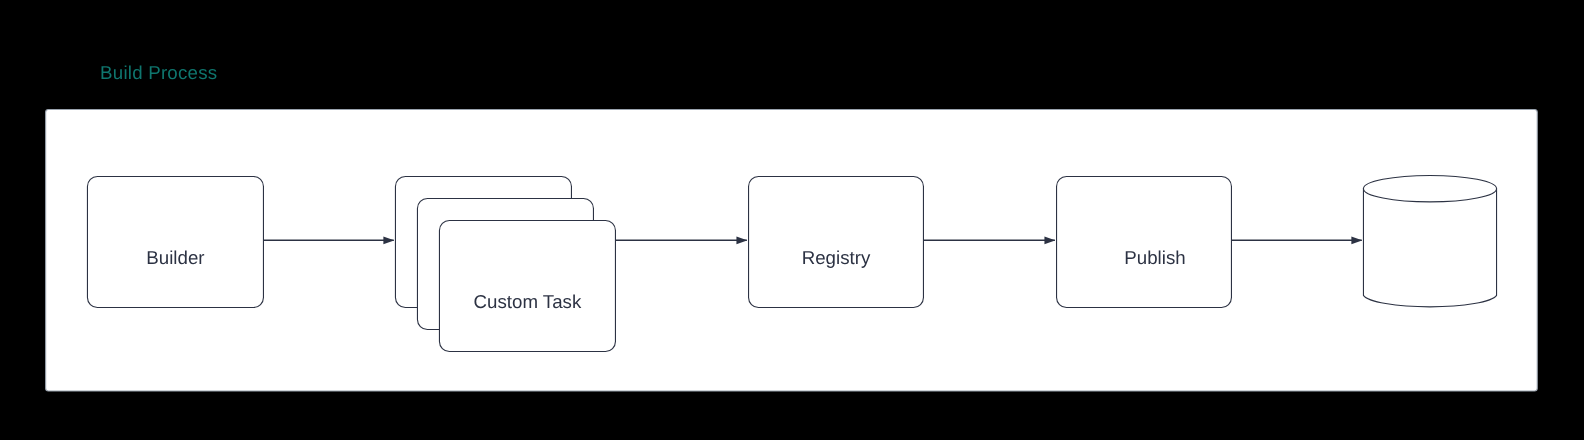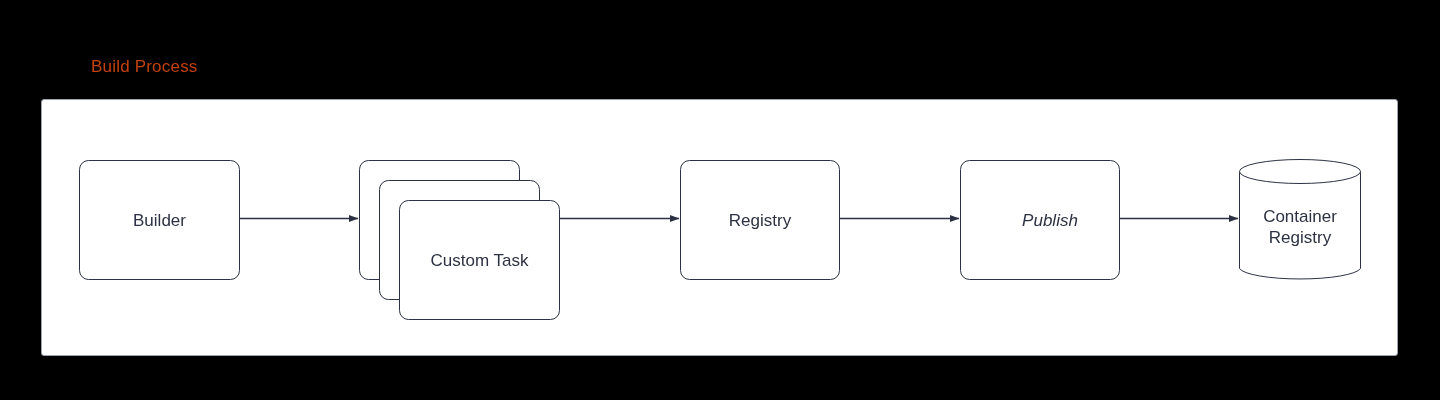--- a/index.html
+++ b/index.html
@@ -14,21 +14,21 @@
     background: #000000;
     overflow: hidden;
     font-family: "Liberation Sans", sans-serif;
   }
   #diagram-title {
     position: absolute;
     left: 91px;
     top: 57px;
     font-size: 17px;
     line-height: 20px;
-    color: #c2410c;
+    color: #0f766e;
     letter-spacing: 0.2px;
     white-space: nowrap;
   }
   #process-container {
     position: absolute;
     left: 41px;
     top: 99px;
     width: 1357px;
     height: 257px;
     background: #ffffff;
@@ -48,20 +48,21 @@
     position: absolute;
     display: flex;
     align-items: center;
     justify-content: center;
     text-align: center;
     font-size: 17px;
     line-height: 21px;
     color: #2c3243;
     white-space: pre-line;
     pointer-events: none;
+    margin-top: 14px;
   }
 </style>
 </head>
 <body>
 
 <div id="canvas">
 
   <div id="diagram-title">Build Process</div>
 
   <div id="process-container"></div>
@@ -109,18 +110,16 @@
     <line x1="840" y1="218.5" x2="959" y2="218.5" stroke="#2c3243" stroke-width="1.4" marker-end="url(#arrowhead)"></line>
     <line x1="1120" y1="218.5" x2="1238" y2="218.5" stroke="#2c3243" stroke-width="1.4" marker-end="url(#arrowhead)"></line>
   </svg>
 
   <div class="node-label" style="left:79px; top:160px; width:161px; height:120px;">Builder</div>
 
   <div class="node-label" style="left:399px; top:200px; width:161px; height:120px;">Custom Task</div>
 
   <div class="node-label" style="left:680px; top:160px; width:160px; height:120px;">Registry</div>
 
-  <div class="node-label" style="left:960px; top:160px; width:180px; height:120px;font-style:italic;">Publish</div>
+  <div class="node-label" style="left:960px; top:160px; width:180px; height:120px;">Publish</div>
 
-  <div class="node-label" style="left:1239px; top:183px; width:122px; height:88px;">Container
-Registry</div>
 
 </div>
 
 </body></html>

